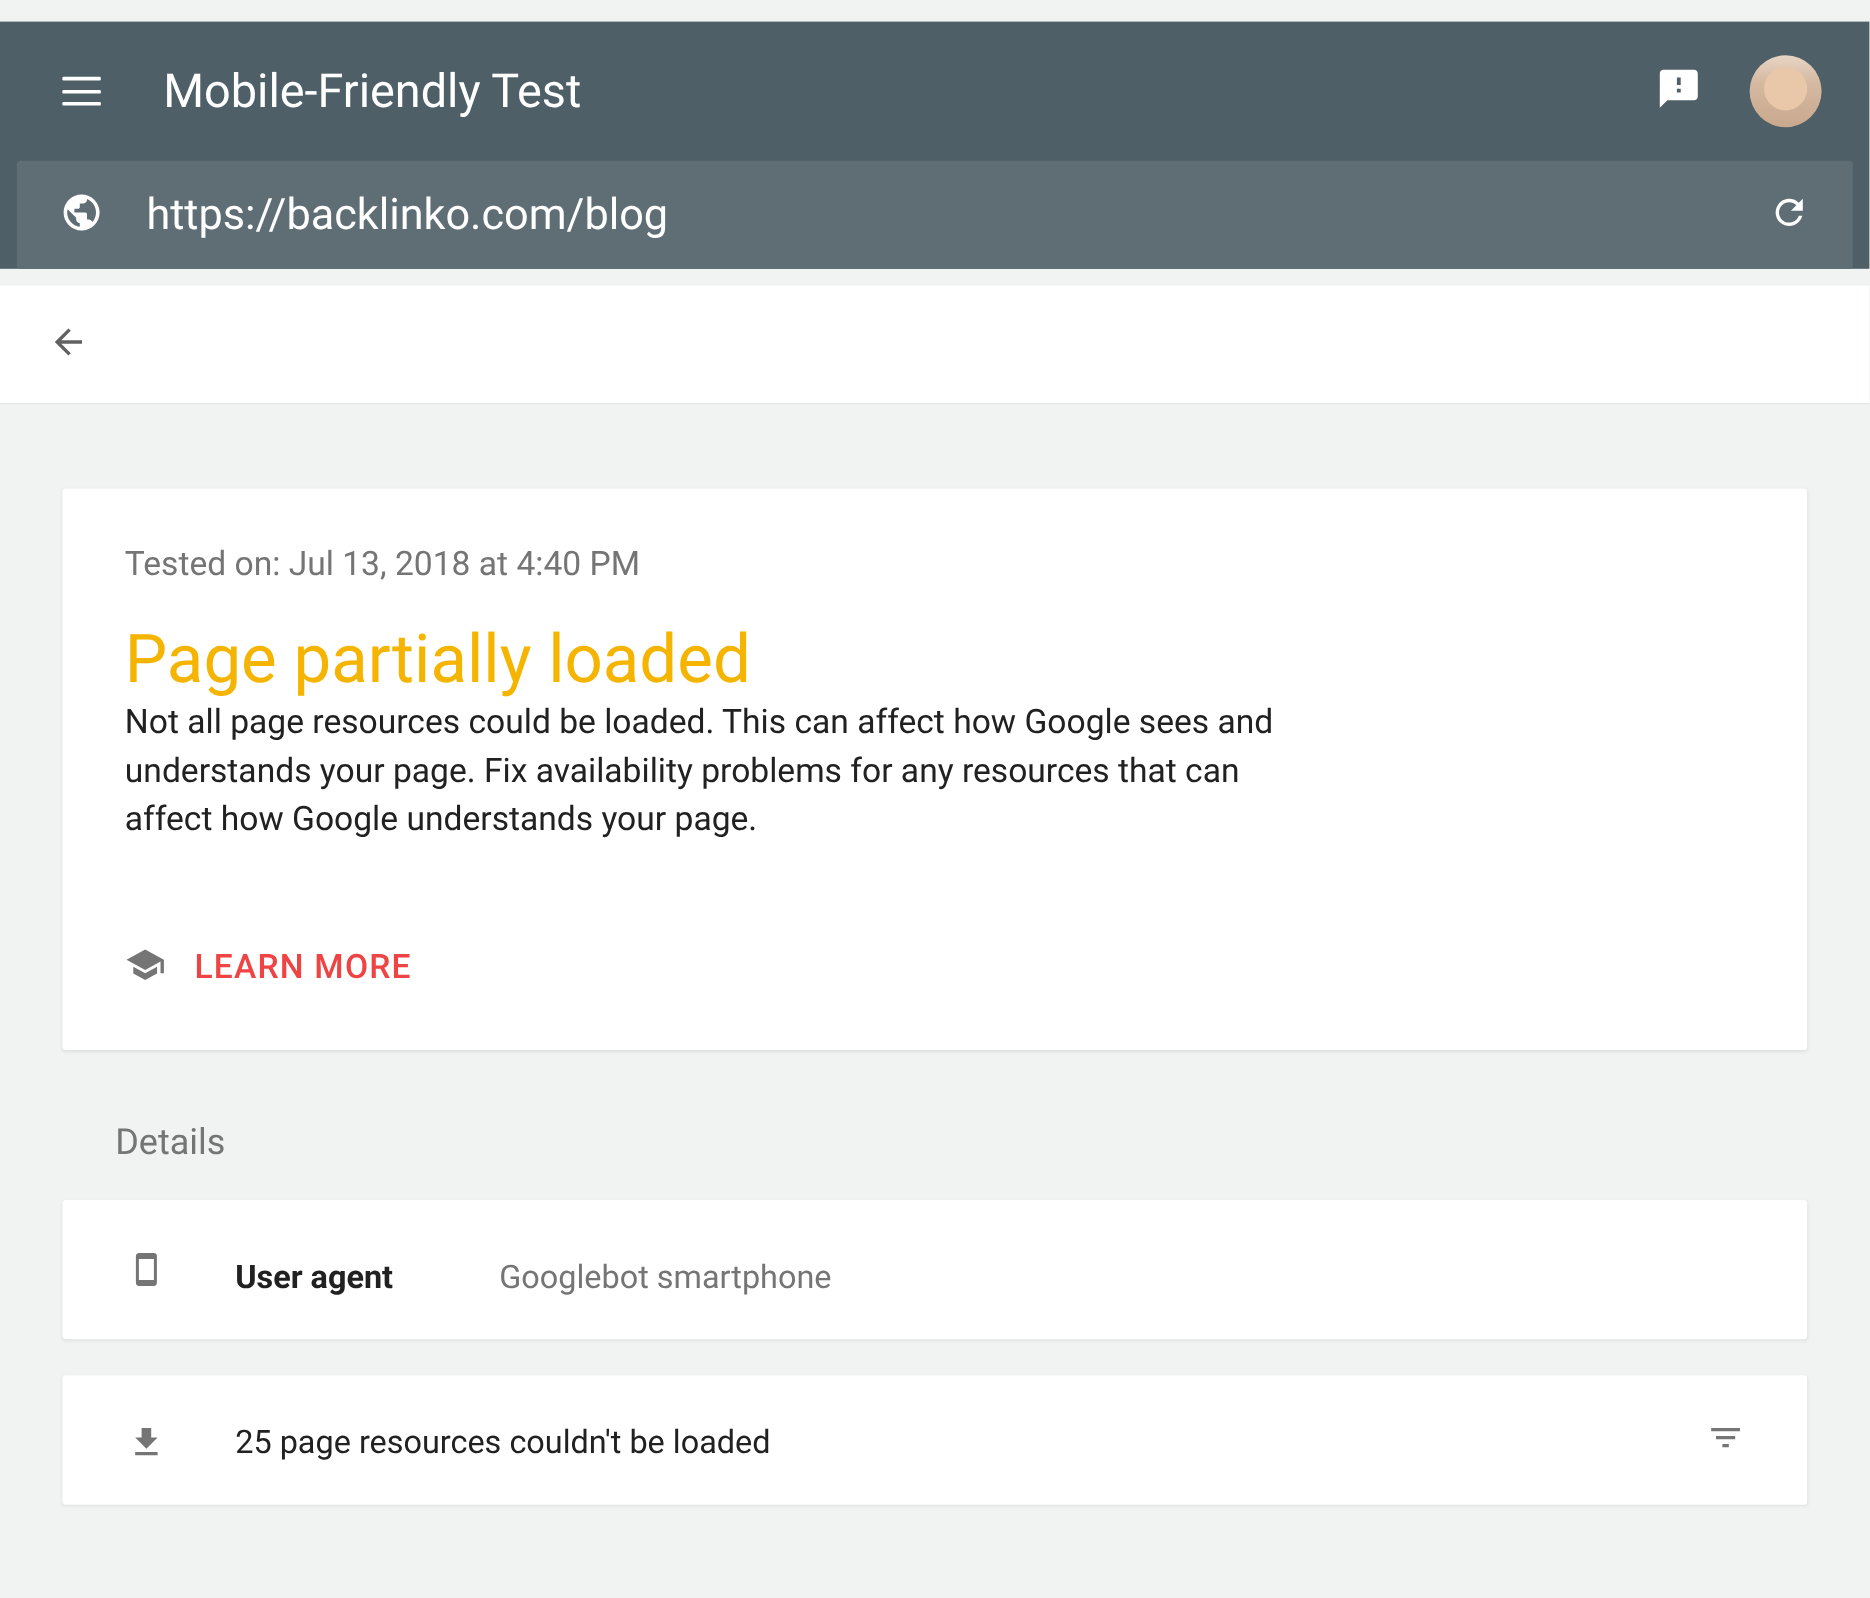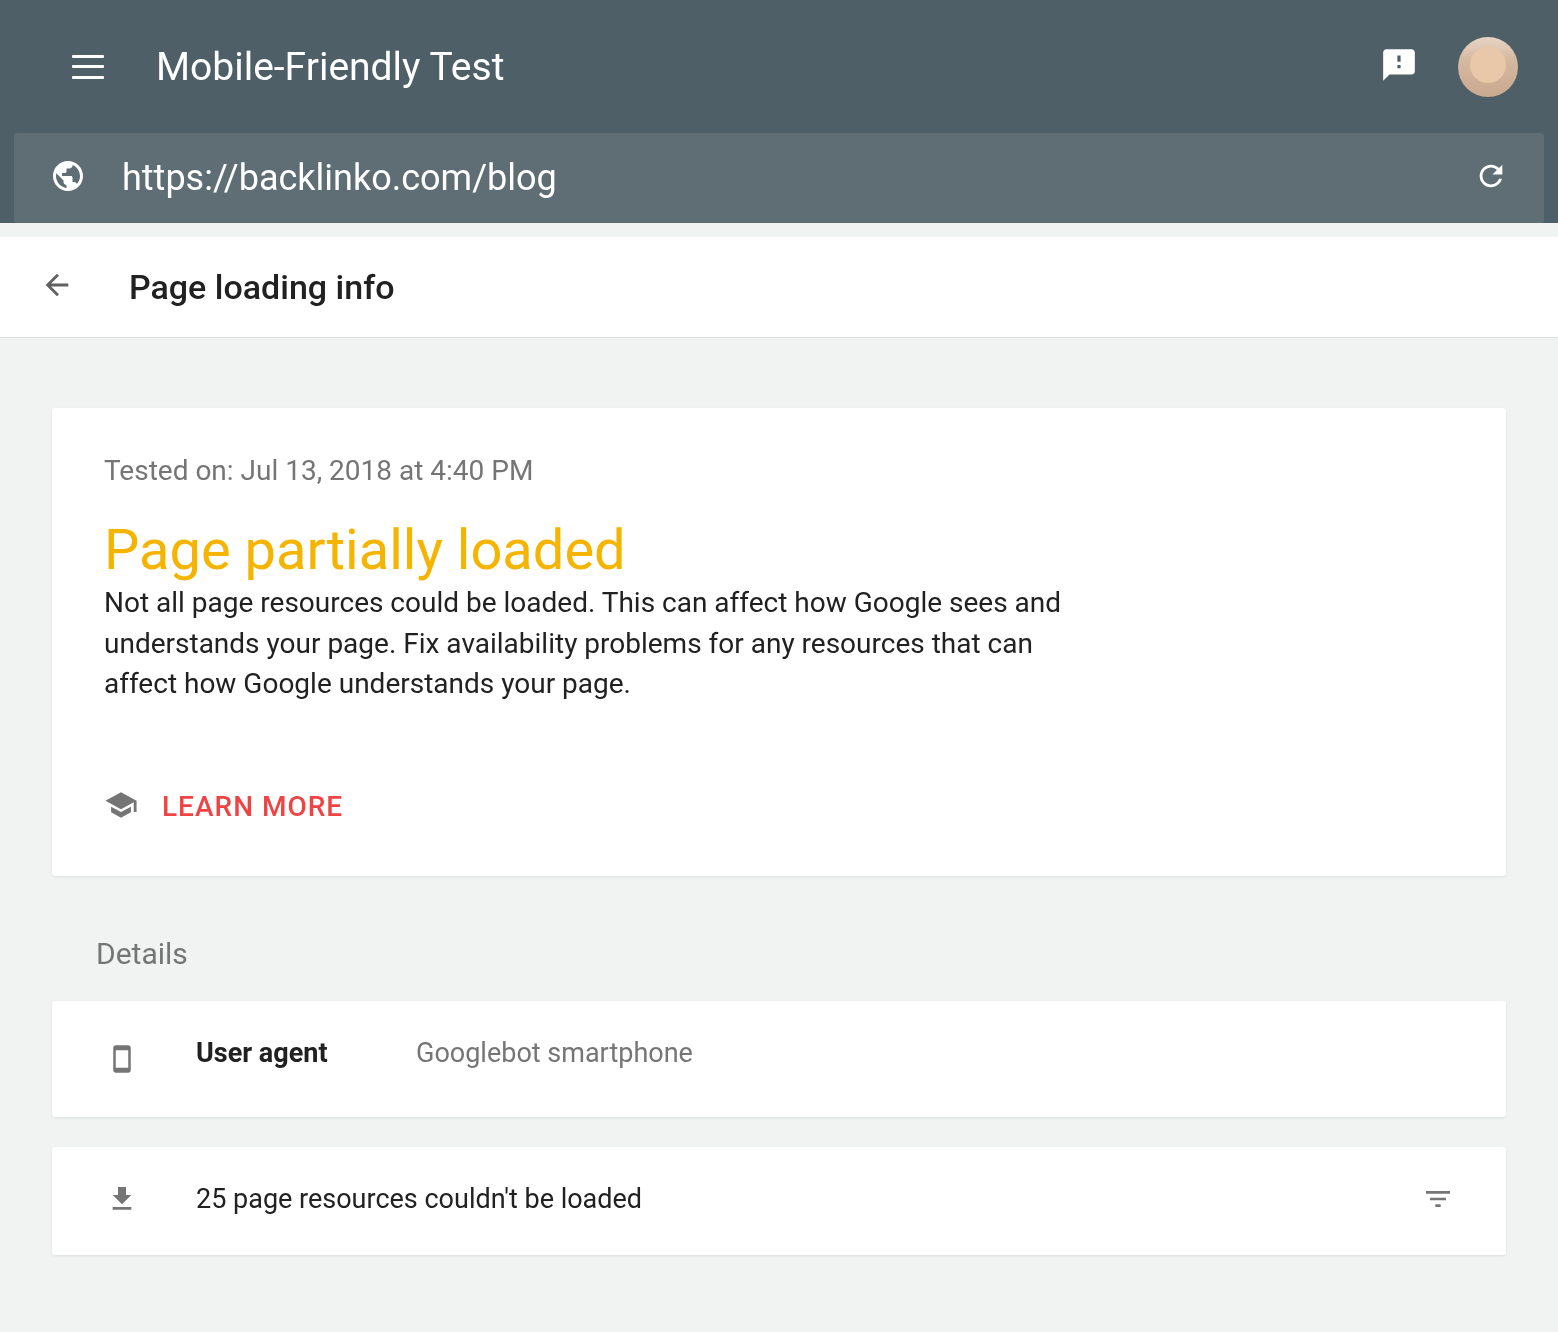--- a/index.html
+++ b/index.html
@@ -14,22 +14,23 @@
       height: 1332px;
       overflow: hidden;
     }
     .header {
       background: #4e5f67;
       color: white;
     }
     .header-top {
       display: flex;
       align-items: center;
-      padding: 20px 40px 20px 70px;
-      height: 133px;
+      padding: 20px 40px 20px 50px;
+      height: 116px;
+      margin-top: 18px;
     }
     .menu-icon {
       width: 36px;
       height: 36px;
       cursor: pointer;
       display: flex;
       flex-direction: column;
       justify-content: space-between;
       padding: 6px 2px;
       margin-right: 50px;
@@ -147,21 +148,21 @@
       color: #757575;
       font-size: 30px;
       margin: 60px 0 30px 44px;
     }
     .detail-card {
       background: white;
       border-radius: 3px;
       padding: 36px 52px;
       box-shadow: 0 1px 3px rgba(0,0,0,0.08);
       display: flex;
-      align-items: flex-start;
+      align-items: flex-end;
       margin-bottom: 30px;
     }
     .detail-icon {
       margin-right: 56px;
       width: 36px;
       display: flex;
       justify-content: center;
     }
     .detail-label {
       color: #212121;
@@ -214,21 +215,20 @@
     </div>
   </div>
 </div>
 
 <div class="subheader">
   <div class="back-arrow">
     <svg width="34" height="34" viewBox="0 0 24 24" fill="#616161">
       <path d="M20 11H7.83l5.59-5.59L12 4l-8 8 8 8 1.41-1.41L7.83 13H20v-2z"></path>
     </svg>
   </div>
-  <div class="subheader-title">Page loading info</div>
 </div>
 
 <div class="content">
   <div class="card">
     <div class="tested-on">Tested on: Jul 13, 2018 at 4:40 PM</div>
     <div class="status-title">Page partially loaded</div>
     <div class="status-desc">Not all page resources could be loaded. This can affect how Google sees and understands your page. Fix availability problems for any resources that can affect how Google understands your page.</div>
     <div class="learn-more">
       <div class="learn-more-icon">
         <svg width="34" height="34" viewBox="0 0 24 24" fill="#757575">

